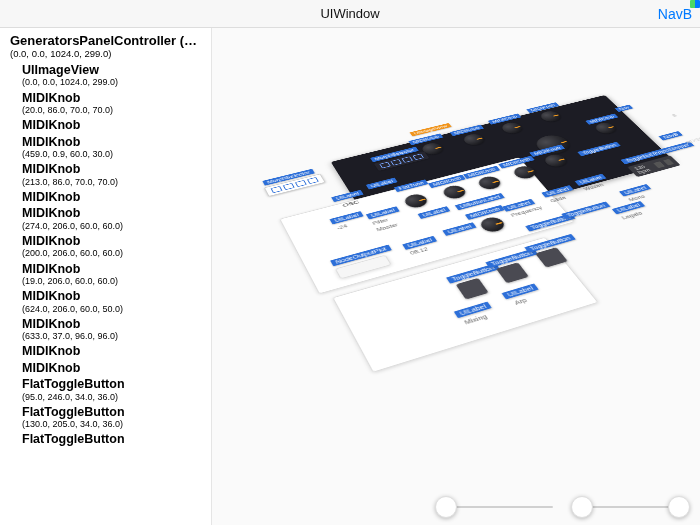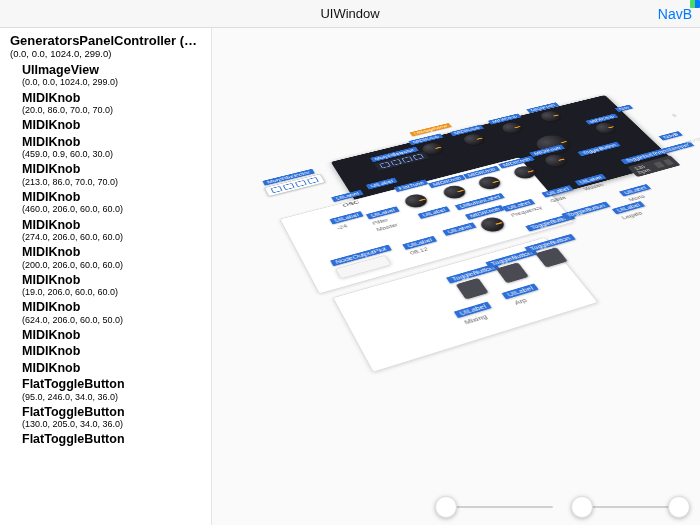--- a/index.html
+++ b/index.html
@@ -67,40 +67,40 @@
         <div class="tree-item">
           <div class="tree-name">MIDIKnob</div>
           <div class="tree-frame">(459.0, 0.9, 60.0, 30.0)</div>
         </div>
         <div class="tree-item">
           <div class="tree-name">MIDIKnob</div>
           <div class="tree-frame">(213.0, 86.0, 70.0, 70.0)</div>
         </div>
         <div class="tree-item">
           <div class="tree-name">MIDIKnob</div>
-          <div class="tree-frame">(460.0, 206.0, 60.0, 60.0)</div>
         </div>
         <div class="tree-item">
           <div class="tree-name">MIDIKnob</div>
           <div class="tree-frame">(274.0, 206.0, 60.0, 60.0)</div>
         </div>
         <div class="tree-item">
           <div class="tree-name">MIDIKnob</div>
           <div class="tree-frame">(200.0, 206.0, 60.0, 60.0)</div>
         </div>
         <div class="tree-item">
           <div class="tree-name">MIDIKnob</div>
           <div class="tree-frame">(19.0, 206.0, 60.0, 60.0)</div>
         </div>
         <div class="tree-item">
           <div class="tree-name">MIDIKnob</div>
           <div class="tree-frame">(624.0, 206.0, 60.0, 50.0)</div>
         </div>
         <div class="tree-item">
           <div class="tree-name">MIDIKnob</div>
+          <div class="tree-frame">(633.0, 37.0, 96.0, 96.0)</div>
         </div>
         <div class="tree-item">
           <div class="tree-name">MIDIKnob</div>
         </div>
         <div class="tree-item">
           <div class="tree-name">MIDIKnob</div>
         </div>
         <div class="tree-item">
           <div class="tree-name">FlatToggleButton</div>
           <div class="tree-frame">(95.0, 246.0, 34.0, 36.0)</div>

